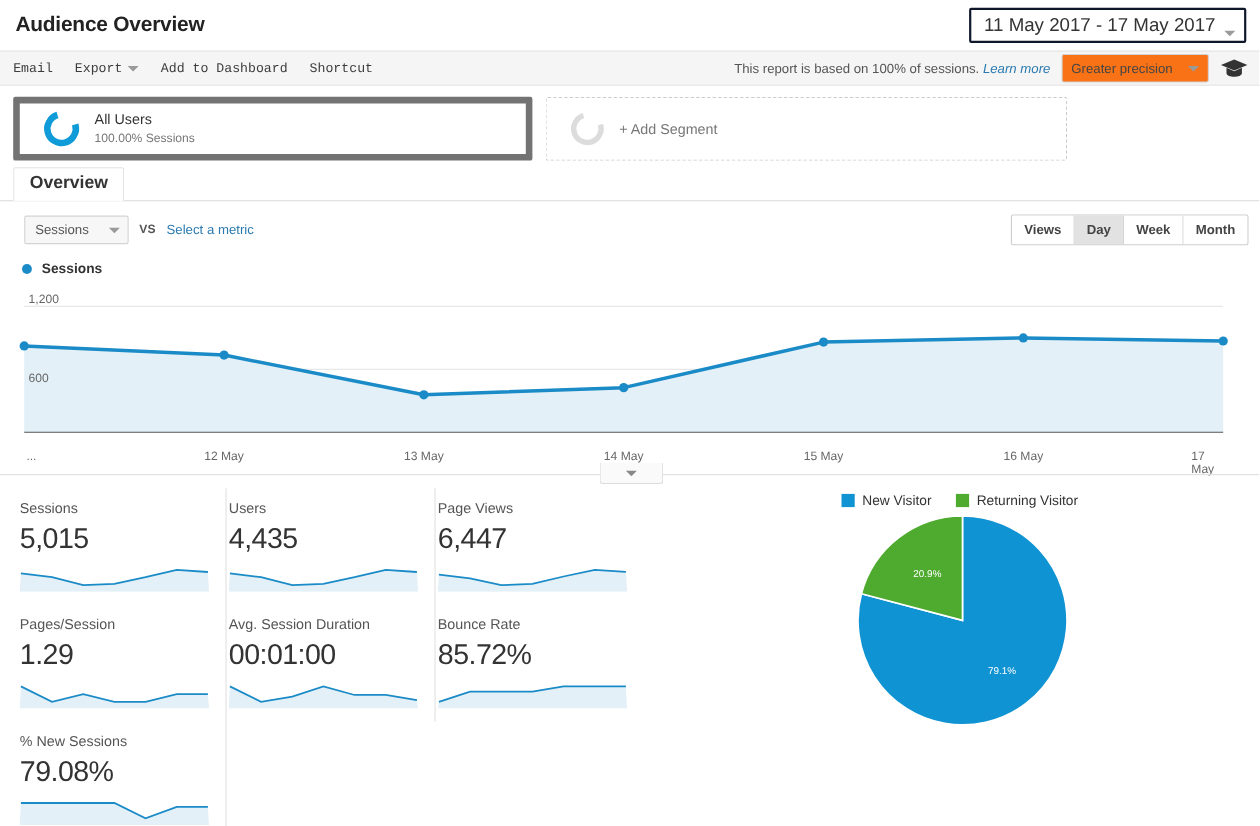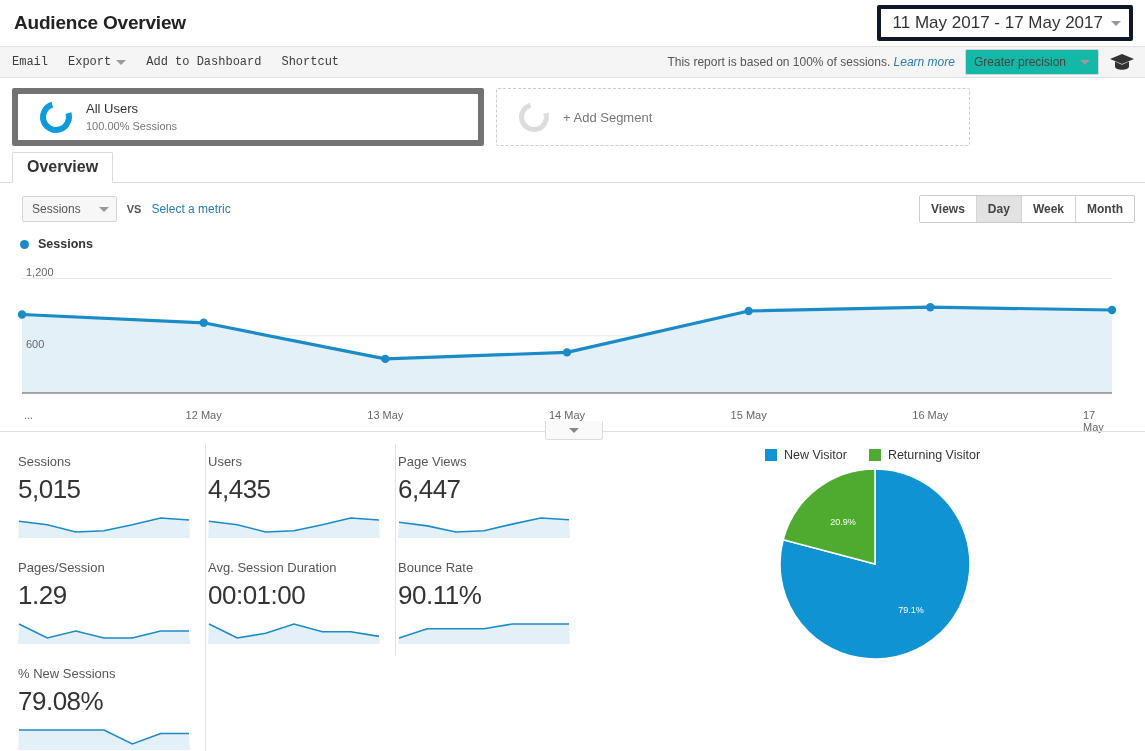--- a/index.html
+++ b/index.html
@@ -17,22 +17,22 @@
     height: 46px;
     display: flex; align-items: center; justify-content: space-between;
     padding: 0 12px 0 14px;
     background: #fff;
   }
   .page-title {
     font-size: 19px; font-weight: bold; color: #222;
     letter-spacing: -0.2px;
   }
   .daterange {
-    display: flex; align-items: center; gap: 8px;
-    border: 4px solid #0f172a; border-radius: 2px;
+    display: flex; align-items: flex-end; gap: 8px;
+    border: 2px solid #0f172a; border-radius: 2px;
     background: #fff;
     padding: 4px 8px 4px 12px;
     cursor: pointer;
   }
   .daterange-text { font-size: 17px; color: #333; }
   .caret {
     width: 0; height: 0;
     border-left: 5px solid transparent;
     border-right: 5px solid transparent;
     border-top: 5px solid #9a9a9a;
@@ -52,21 +52,21 @@
   .toolbar-btn {
     color: #3c3c3c; cursor: pointer;
     display: flex; align-items: center; gap: 5px; font-family: Liberation Mono, monospace;
   }
   .toolbar-right { display: flex; align-items: center; gap: 10px; }
   .sampling-note { color: #555; font-size: 12px; }
   .sampling-note a { color: #2a7ab0; text-decoration: none; font-style: italic; }
   .precision-select {
     display: flex; align-items: center; gap: 14px;
     border: 1px solid #d4d4d4; border-radius: 2px;
-    background: #14b8a6; padding: 5px 8px;
+    background: #f97316; padding: 5px 8px;
     font-size: 12px; color: #444; cursor: pointer;
   }
   .cap-icon { width: 26px; height: 20px; display: block; }
 
   
   .segbar {
     display: flex; gap: 12px;
     padding: 10px 12px 0 12px;
     background: #fff;
   }
@@ -373,21 +373,21 @@
       <div class="metric-card">
         <div class="metric-name">Avg. Session Duration</div>
         <div class="metric-value">00:01:00</div>
         <svg class="sparkline" width="172" height="26">
           <polygon points="0,26 1.0,6.0 29.3,20.0 57.7,15.3 86.0,6.0 114.3,13.8 142.7,13.8 171.0,18.4 172,26" fill="#e3f0f7"></polygon>
           <polyline points="1.0,6.0 29.3,20.0 57.7,15.3 86.0,6.0 114.3,13.8 142.7,13.8 171.0,18.4" fill="none" stroke="#1a8bc7" stroke-width="1.6"></polyline>
         </svg>
       </div>
       <div class="metric-card last-col">
         <div class="metric-name">Bounce Rate</div>
-        <div class="metric-value">90.11%</div>
+        <div class="metric-value">85.72%</div>
         <svg class="sparkline" width="172" height="26">
           <polygon points="0,26 1.0,20.0 29.3,10.7 57.7,10.7 86.0,10.7 114.3,6.0 142.7,6.0 171.0,6.0 172,26" fill="#e3f0f7"></polygon>
           <polyline points="1.0,20.0 29.3,10.7 57.7,10.7 86.0,10.7 114.3,6.0 142.7,6.0 171.0,6.0" fill="none" stroke="#1a8bc7" stroke-width="1.6"></polyline>
         </svg>
       </div>
       <div class="metric-card">
         <div class="metric-name">% New Sessions</div>
         <div class="metric-value">79.08%</div>
         <svg class="sparkline" width="172" height="26">
           <polygon points="0,26 1.0,6.0 29.3,6.0 57.7,6.0 86.0,6.0 114.3,20.0 142.7,9.5 171.0,9.5 172,26" fill="#e3f0f7"></polygon>

